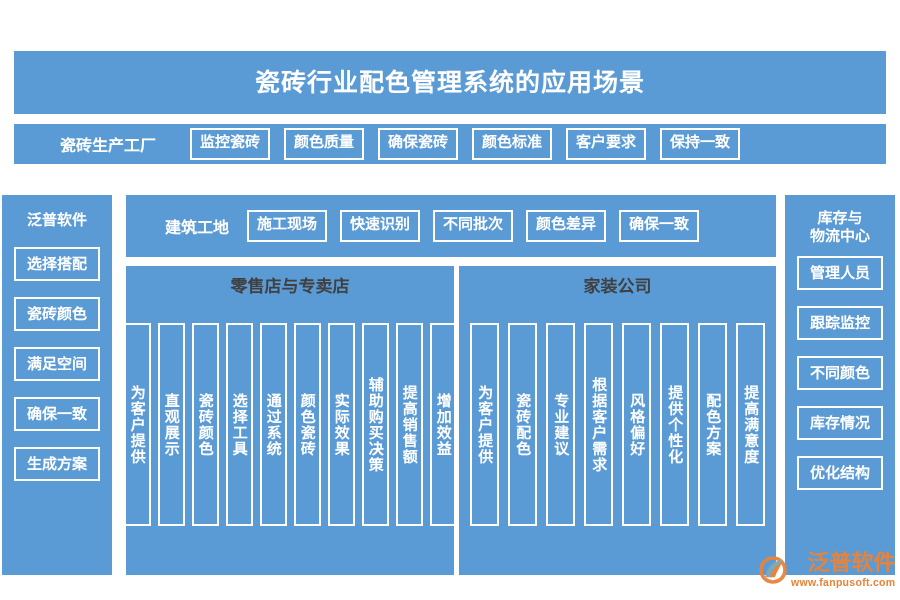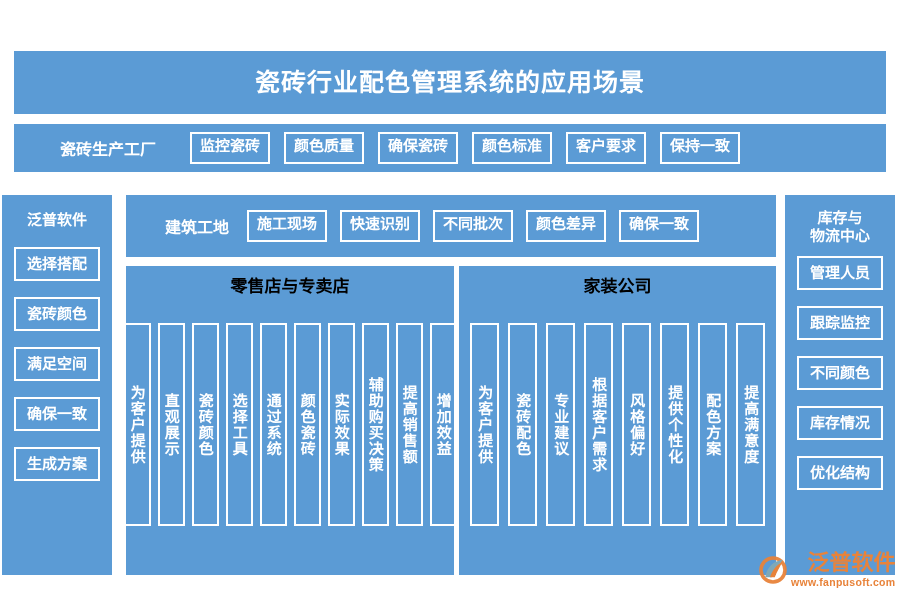--- a/index.html
+++ b/index.html
@@ -46,21 +46,21 @@
     font-weight: bold;
     letter-spacing: 1px;
     line-height: 1;
   }
 
   
   #factory-row {
     left: 14px;
     top: 86px;
     width: 872px;
-    height: 48px;
+    height: 40px;
     display: flex;
     align-items: center;
     padding-left: 46px;
     padding-right: 21px;
   }
   #factory-row .row-label {
     color: #ffffff;
     font-size: 16px;
     font-weight: bold;
     white-space: nowrap;
@@ -156,21 +156,21 @@
     width: 328px;
     height: 309px;
   }
   #decor-panel {
     left: 459px;
     top: 228px;
     width: 317px;
     height: 309px;
   }
   .panel-title {
-    color: #000000;
+    color: #404040;
     font-size: 17px;
     font-weight: bold;
     text-align: center;
     padding-top: 12px;
     line-height: 1;
   }
   .vchip-row {
     display: flex;
     justify-content: center;
     align-items: flex-start;

